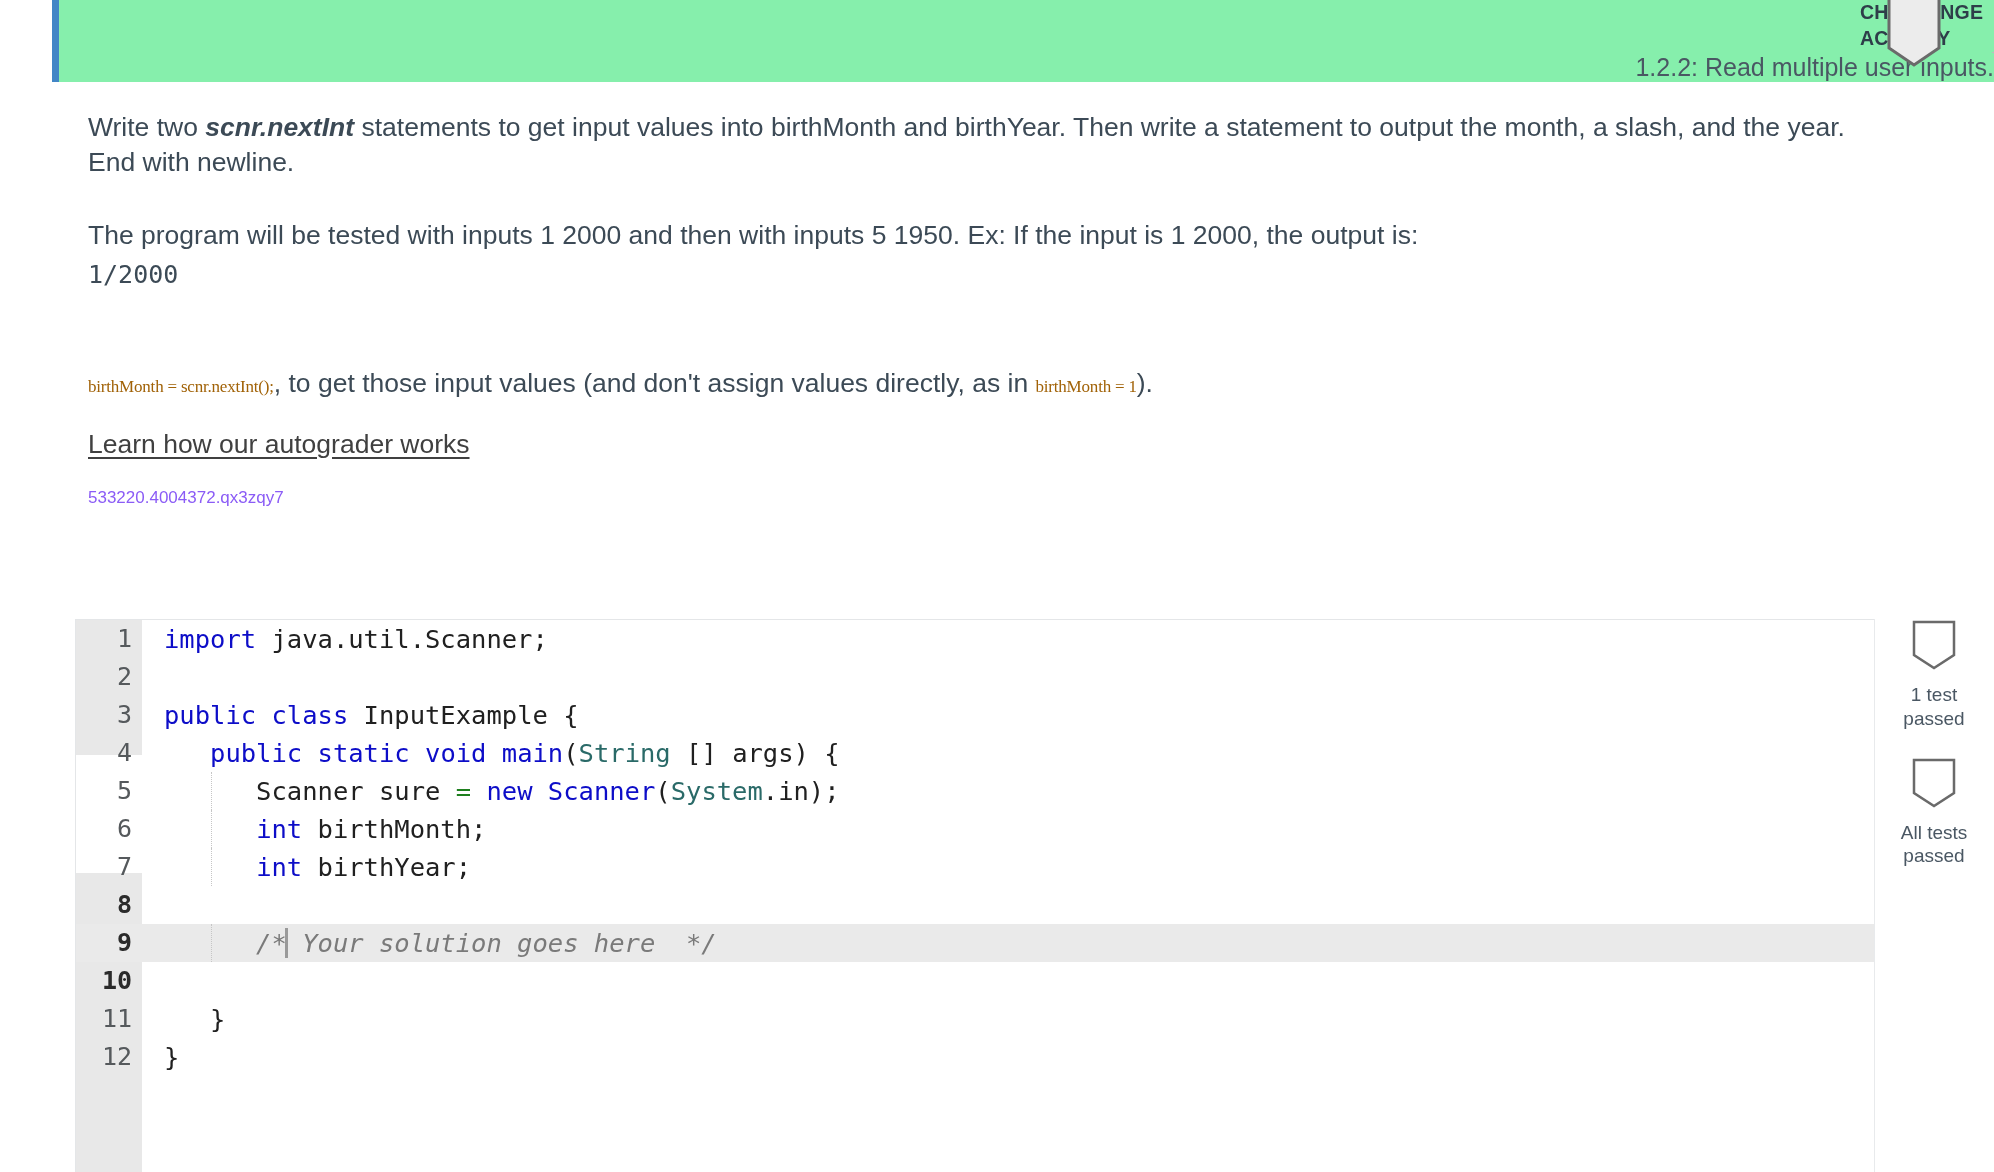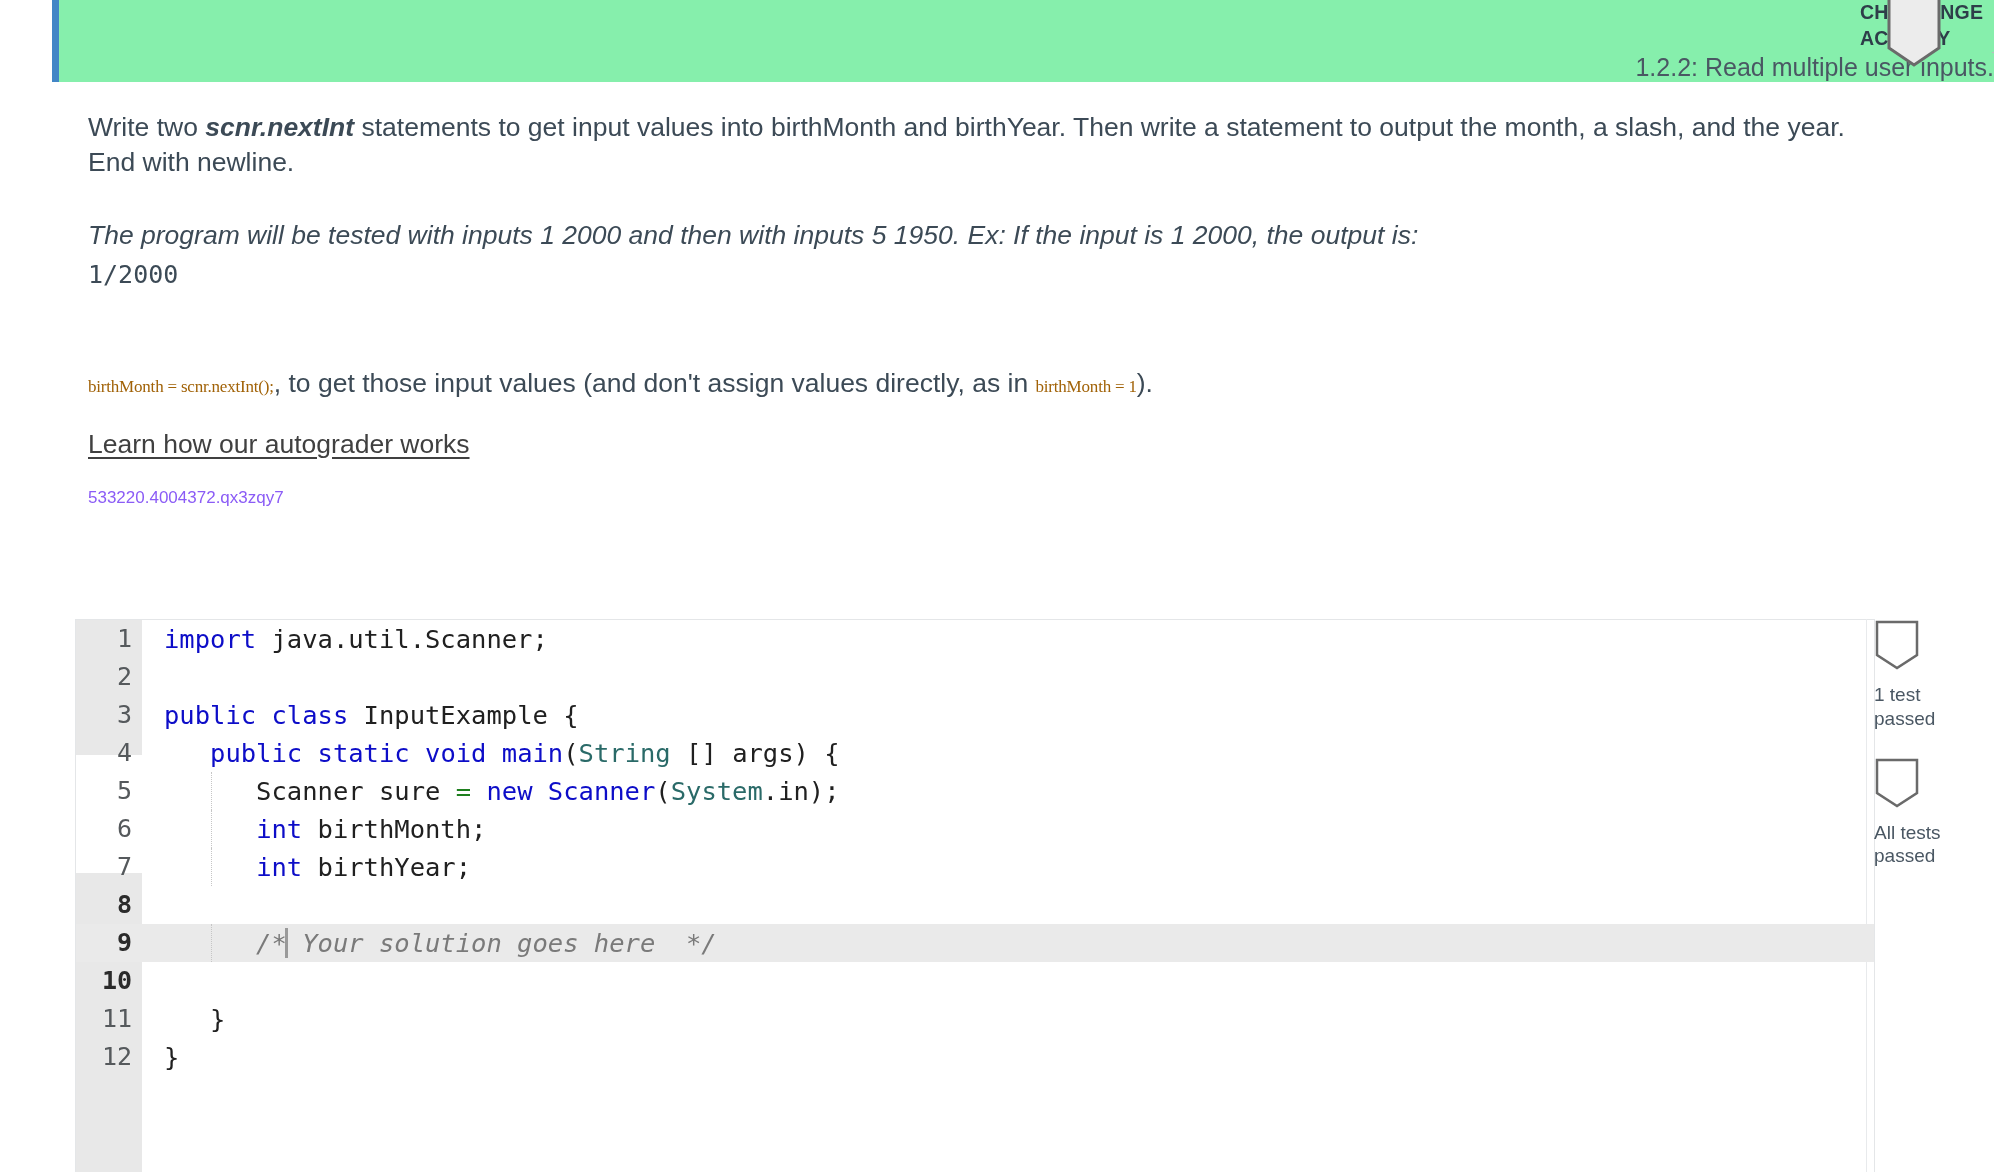--- a/index.html
+++ b/index.html
@@ -80,21 +80,21 @@
     width: 1810px;
   }
   .para {
     font-size: 26.5px;
     line-height: 1.32;
     color: #3c4a56;
     margin: 0 0 0 0;
     font-weight: 400;
   }
   .para.p1 { margin-bottom: 38px; }
-  .para.p2 { margin-bottom: 0; font-style: italic; }
+  .para.p2 { margin-bottom: 0; }
   .para.p3 { margin-bottom: 0; }
   .gap { height: 42px; }
   .bold-ital {
     font-weight: bold;
     font-style: italic;
   }
   .mono-inline {
     font-family: Liberation Serif, serif;
     font-size: 17px;
     letter-spacing: -0.2px;
@@ -208,21 +208,21 @@
     height: 30px;
     background: #9a9a9a;
   }
 
   
   .test-rail {
     position: absolute;
     right: 0;
     top: 619px;
     width: 120px;
-    padding-left: 8px;
+    text-align: center;
   }
   .test-item { margin-bottom: 26px; }
   .test-label {
     font-size: 19px;
     line-height: 1.25;
     color: #4a5763;
     margin-top: 8px;
   }
   .rail-divider {
     position: absolute;

